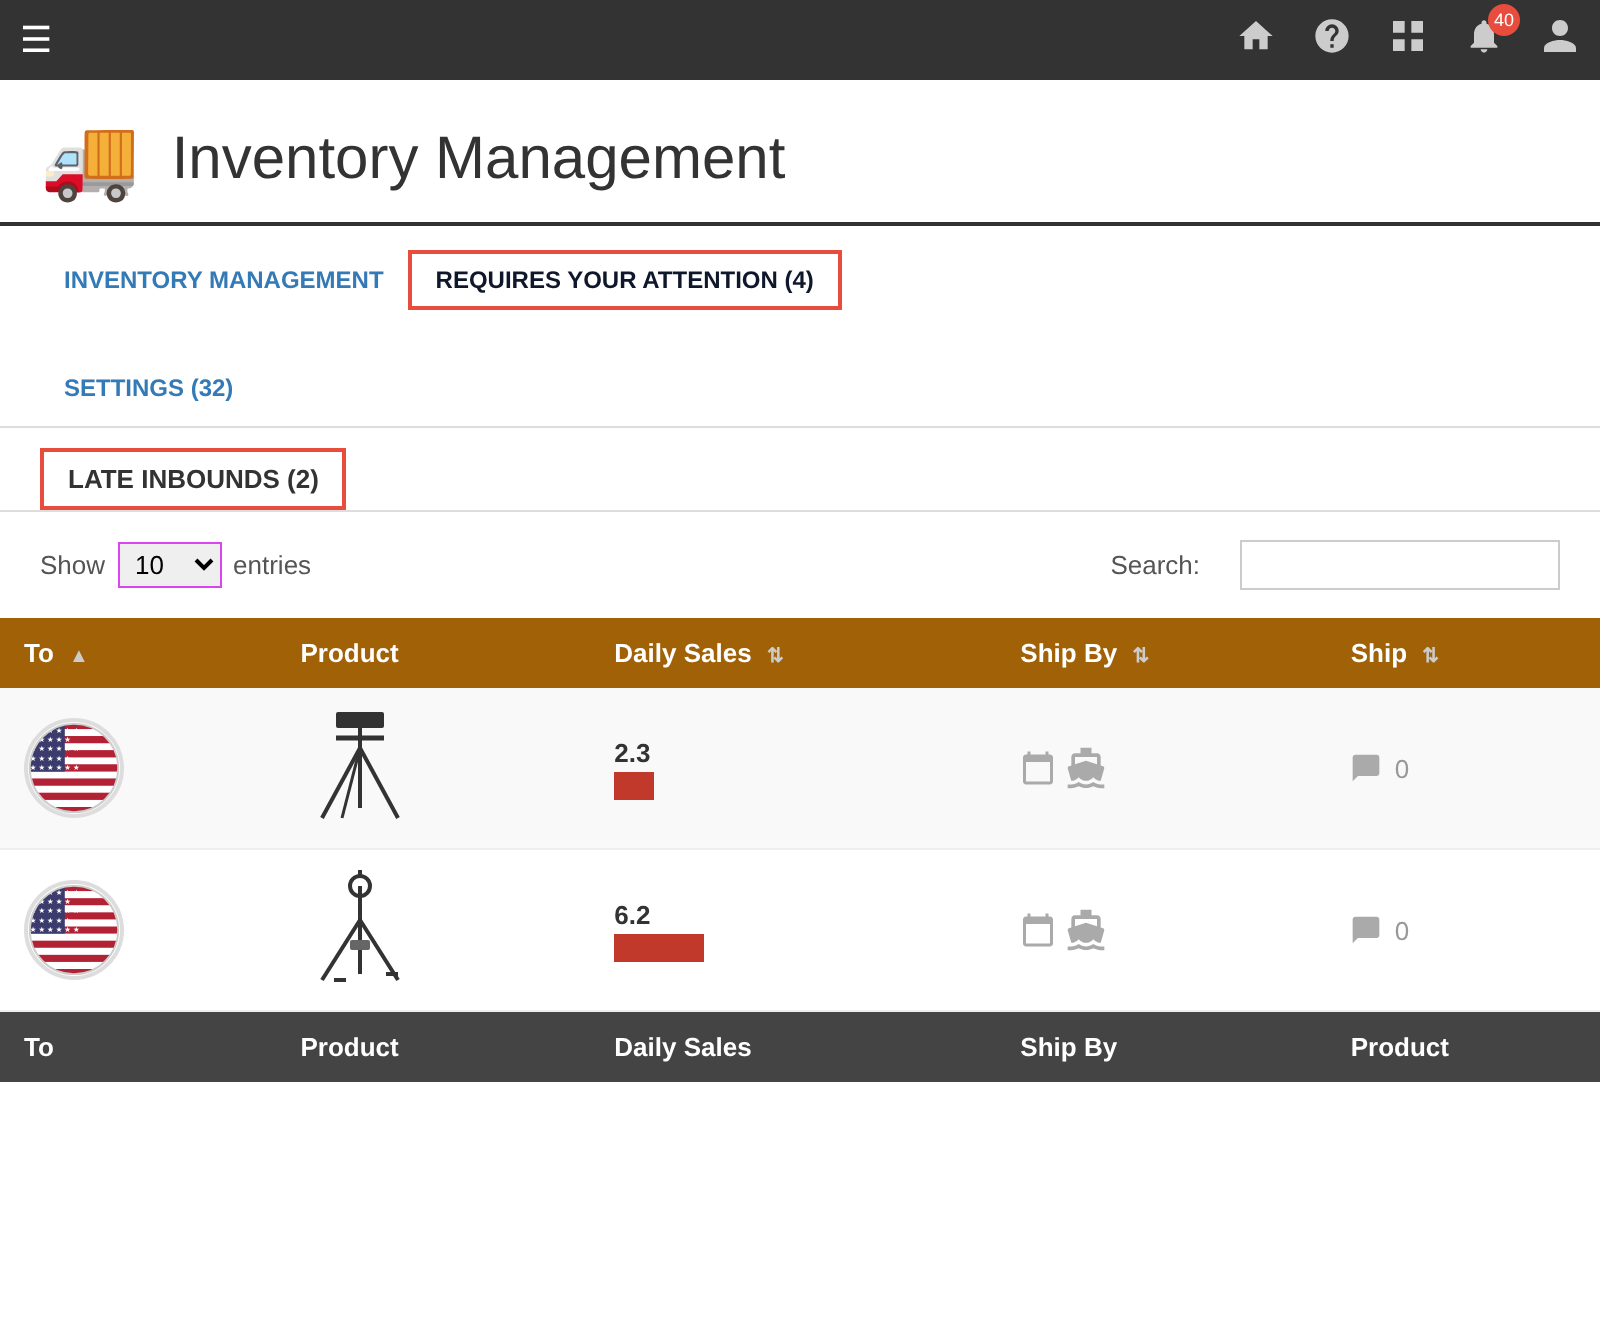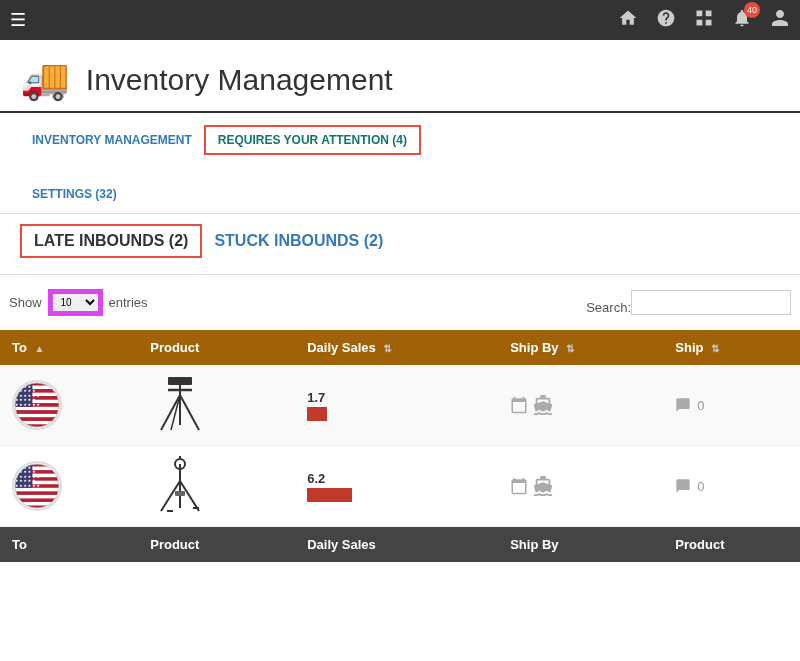--- a/index.html
+++ b/index.html
@@ -49,58 +49,58 @@
       color: #337ab7;
       text-decoration: none;
       font-size: 12px;
       font-weight: bold;
       padding: 6px 12px;
       cursor: pointer;
       text-transform: uppercase;
     }
     .tab-item.active-bordered {
       border: 2px solid #e74c3c;
-      color: #0f766e;
+      color: #0f172a;
     }
     .tab-item.settings { margin-top: 20px; }
 
     
     .sub-tab-nav {
       padding: 10px 20px 0 20px;
       border-bottom: 1px solid #ddd;
       display: flex; align-items: center; gap: 0;
     }
     .sub-tab-item {
       color: #337ab7;
-      font-size: 16px;
+      font-size: 13px;
       font-weight: bold;
       padding: 6px 12px;
       cursor: pointer;
       text-transform: uppercase;
-      margin-bottom: 16px;
+      margin-bottom: 0;
     }
     .sub-tab-item.active-bordered {
       border: 2px solid #e74c3c;
       color: #333;
     }
 
     
     .table-controls {
       display: flex;
       align-items: center;
       justify-content: space-between;
-      padding: 14px 9px;
+      padding: 14px 20px;
     }
     .show-entries { display: flex; align-items: center; gap: 6px; color: #555; }
     .show-entries select {
-      border: 5px solid #d946ef;
+      border: 1px solid #d946ef;
       padding: 2px 4px;
-      font-size: 10px;
-    }
-    .search-area { display: flex; align-items: flex-end; gap: 0; color: #555; }
+      font-size: 13px;
+    }
+    .search-area { display: flex; align-items: center; gap: 20px; color: #555; }
     .search-area input {
       border: 1px solid #ccc;
       padding: 4px 8px;
       width: 160px;
       font-size: 13px;
     }
 
     
     .data-table {
       width: 100%;
@@ -218,21 +218,20 @@
     <span class="tab-item">INVENTORY MANAGEMENT</span>
     <span class="tab-item active-bordered">REQUIRES YOUR ATTENTION (4)</span>
   </div>
   <div class="tab-nav-row">
     <span class="tab-item settings">SETTINGS (32)</span>
   </div>
 </div>
 
 <div class="sub-tab-nav">
   <span class="sub-tab-item active-bordered">LATE INBOUNDS (2)</span>
-  <span class="sub-tab-item">STUCK INBOUNDS (2)</span>
 </div>
 
 <div class="table-controls">
   <div class="show-entries">
     <span>Show</span>
     <select>
       <option>10</option>
       <option>25</option>
       <option>50</option>
       <option>100</option>
@@ -312,21 +311,21 @@
             <line x1="27" y1="20" x2="8" y2="55" stroke="#333" stroke-width="2"></line>
             <line x1="27" y1="20" x2="46" y2="55" stroke="#333" stroke-width="2"></line>
             <line x1="27" y1="20" x2="18" y2="55" stroke="#333" stroke-width="1.5"></line>
             <rect x="15" y="2" width="24" height="8" rx="1" fill="#333"></rect>
             <line x1="15" y1="15" x2="39" y2="15" stroke="#333" stroke-width="2.5"></line>
           </svg>
         </div>
       </td>
       <td>
         <div class="daily-sales-cell">
-          <span class="daily-sales-value">1.7</span>
+          <span class="daily-sales-value">2.3</span>
           <div class="daily-sales-bar" style="width: 20px;"></div>
         </div>
       </td>
       <td>
         <div class="ship-by-cell">
           <svg width="18" height="18" viewBox="0 0 24 24" fill="#aaa">
               <path d="M20 3h-1V1h-2v2H7V1H5v2H4c-1.1 0-2 .9-2 2v16c0 1.1.9 2 2 2h16c1.1 0 2-.9 2-2V5c0-1.1-.9-2-2-2zm0 18H4V8h16v13z"></path>
             </svg>
           <svg width="22" height="22" viewBox="0 0 24 24" fill="#aaa">
               <path d="M20 21c-1.39 0-2.78-.47-4-1.32-2.44 1.71-5.56 1.71-8 0C6.78 20.53 5.39 21 4 21H2v2h2c1.38 0 2.74-.35 4-1 2.52 1.3 5.48 1.3 8 0 1.26.65 2.62 1 4 1h2v-2h-2zM3.95 19H4c1.6 0 3.02-.88 4-2 .98 1.12 2.4 2 4 2s3.02-.88 4-2c.98 1.12 2.4 2 4 2h.05l1.89-6.68c.08-.26.06-.54-.06-.78s-.32-.42-.58-.5L20 10.62V6c0-1.1-.9-2-2-2h-3V1H9v3H6c-1.1 0-2 .9-2 2v4.62l-1.29.42c-.26.08-.46.26-.58.5s-.15.52-.06.78L3.95 19zM6 6h12v3.97L12 8 6 9.97V6z"></path>

